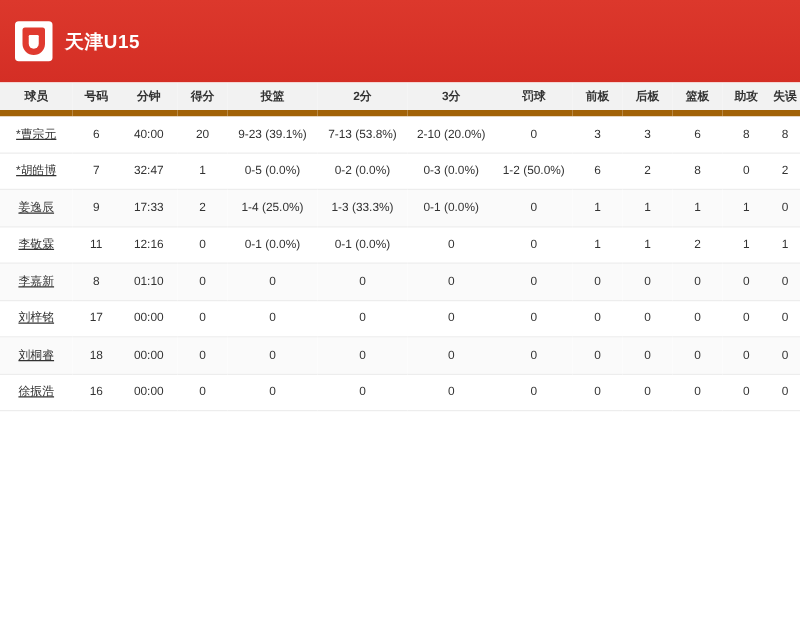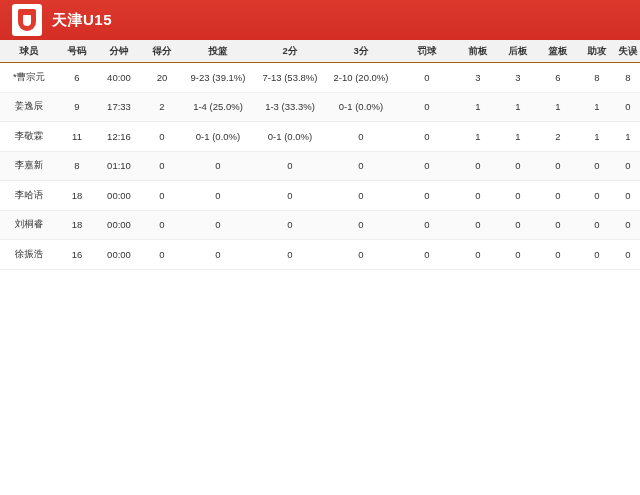--- a/index.html
+++ b/index.html
@@ -15,21 +15,21 @@
     color: #333;
   }
   .page {
     width: 640px;
     height: 495px;
     position: relative;
     box-sizing: border-box;
   }
   
   .header {
-    height: 40px;
+    height: 66px;
     background: #d8342a;
     background: linear-gradient(180deg, #dc382c 0%, #d42e25 100%);
     display: flex;
     align-items: center;
     padding-left: 12px;
     box-sizing: border-box;
   }
   .team-logo {
     width: 30px;
     height: 32px;
@@ -77,21 +77,21 @@
     border-collapse: collapse;
     table-layout: fixed;
     font-size: 9px;
   }
   table.stats thead th {
     background: #f2f2f2;
     color: #333333;
     font-size: 9.5px;
     font-weight: bold;
     height: 22px;
-    border-bottom: 1px solid #a16207;
+    border-bottom: 5px solid #a16207;
     text-align: center;
     padding: 0;
   }
   table.stats thead th.player-col {
     text-align: center;
   }
   table.stats tbody td {
     height: 28.5px;
     text-align: center;
     border-bottom: 1px solid #ededed;
@@ -101,20 +101,21 @@
     white-space: nowrap;
     overflow: hidden;
   }
   table.stats tbody tr.alt td {
     background: #fafafa;
   }
   td.player-col {
     color: #222222;
     font-size: 10px;
     text-align: center;
+    text-decoration: underline;
   }
   
   col.c-player { width: 58px; }
   col.c-num    { width: 38px; }
   col.c-min    { width: 46px; }
   col.c-pts    { width: 40px; }
   col.c-fg     { width: 72px; }
   col.c-2p     { width: 72px; }
   col.c-3p     { width: 70px; }
   col.c-ft     { width: 62px; }
@@ -179,20 +180,35 @@
             <td>9-23 (39.1%)</td>
             <td>7-13 (53.8%)</td>
             <td>2-10 (20.0%)</td>
             <td>0</td>
             <td>3</td>
             <td>3</td>
             <td>6</td>
             <td>8</td>
             <td>8</td>
           </tr>
+          <tr>
+            <td class="player-col">*胡皓博</td>
+            <td>7</td>
+            <td>32:47</td>
+            <td>1</td>
+            <td>0-5 (0.0%)</td>
+            <td>0-2 (0.0%)</td>
+            <td>0-3 (0.0%)</td>
+            <td>1-2 (50.0%)</td>
+            <td>6</td>
+            <td>2</td>
+            <td>8</td>
+            <td>0</td>
+            <td>2</td>
+          </tr>
           <tr class="alt">
             <td class="player-col">姜逸辰</td>
             <td>9</td>
             <td>17:33</td>
             <td>2</td>
             <td>1-4 (25.0%)</td>
             <td>1-3 (33.3%)</td>
             <td>0-1 (0.0%)</td>
             <td>0</td>
             <td>1</td>
@@ -225,22 +241,22 @@
             <td>0</td>
             <td>0</td>
             <td>0</td>
             <td>0</td>
             <td>0</td>
             <td>0</td>
             <td>0</td>
             <td>0</td>
           </tr>
           <tr>
-            <td class="player-col">李哈语</td>
-            <td>18</td>
+            <td class="player-col">刘梓铭</td>
+            <td>17</td>
             <td>00:00</td>
             <td>0</td>
             <td>0</td>
             <td>0</td>
             <td>0</td>
             <td>0</td>
             <td>0</td>
             <td>0</td>
             <td>0</td>
             <td>0</td>

